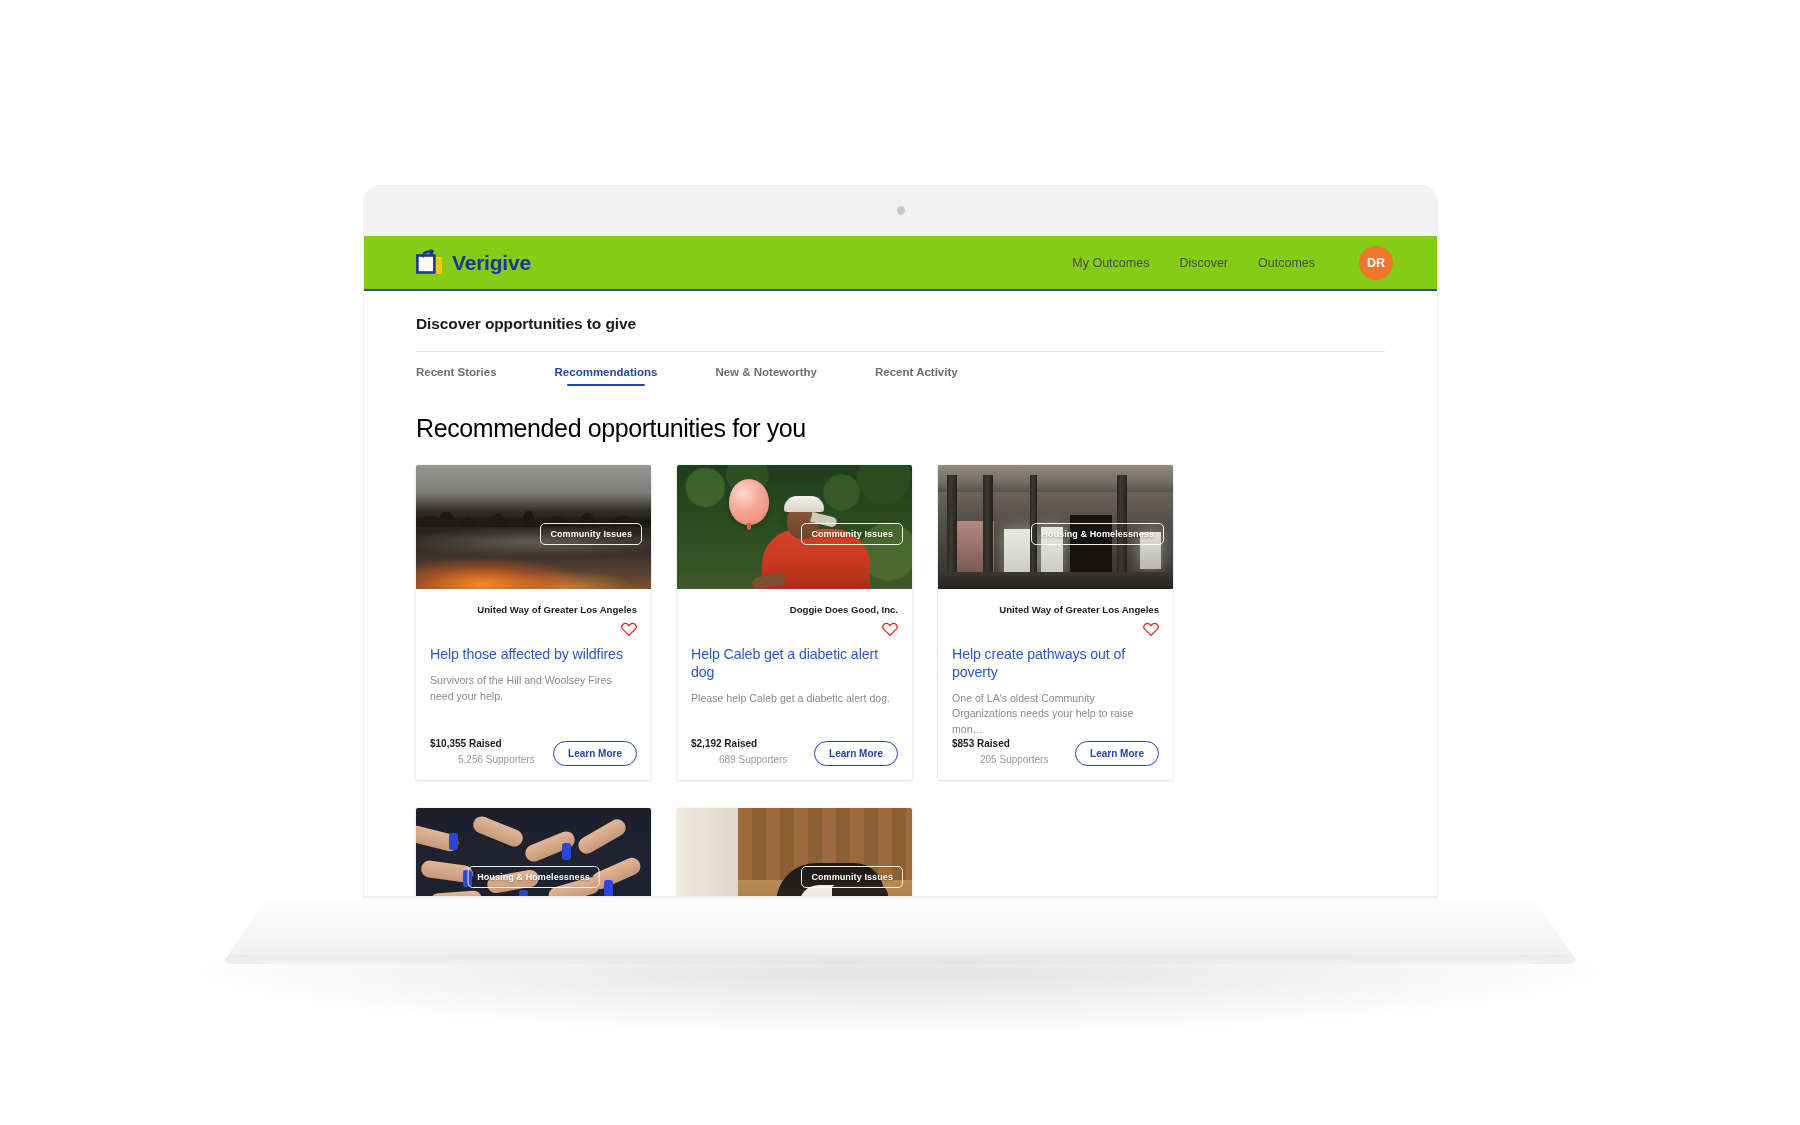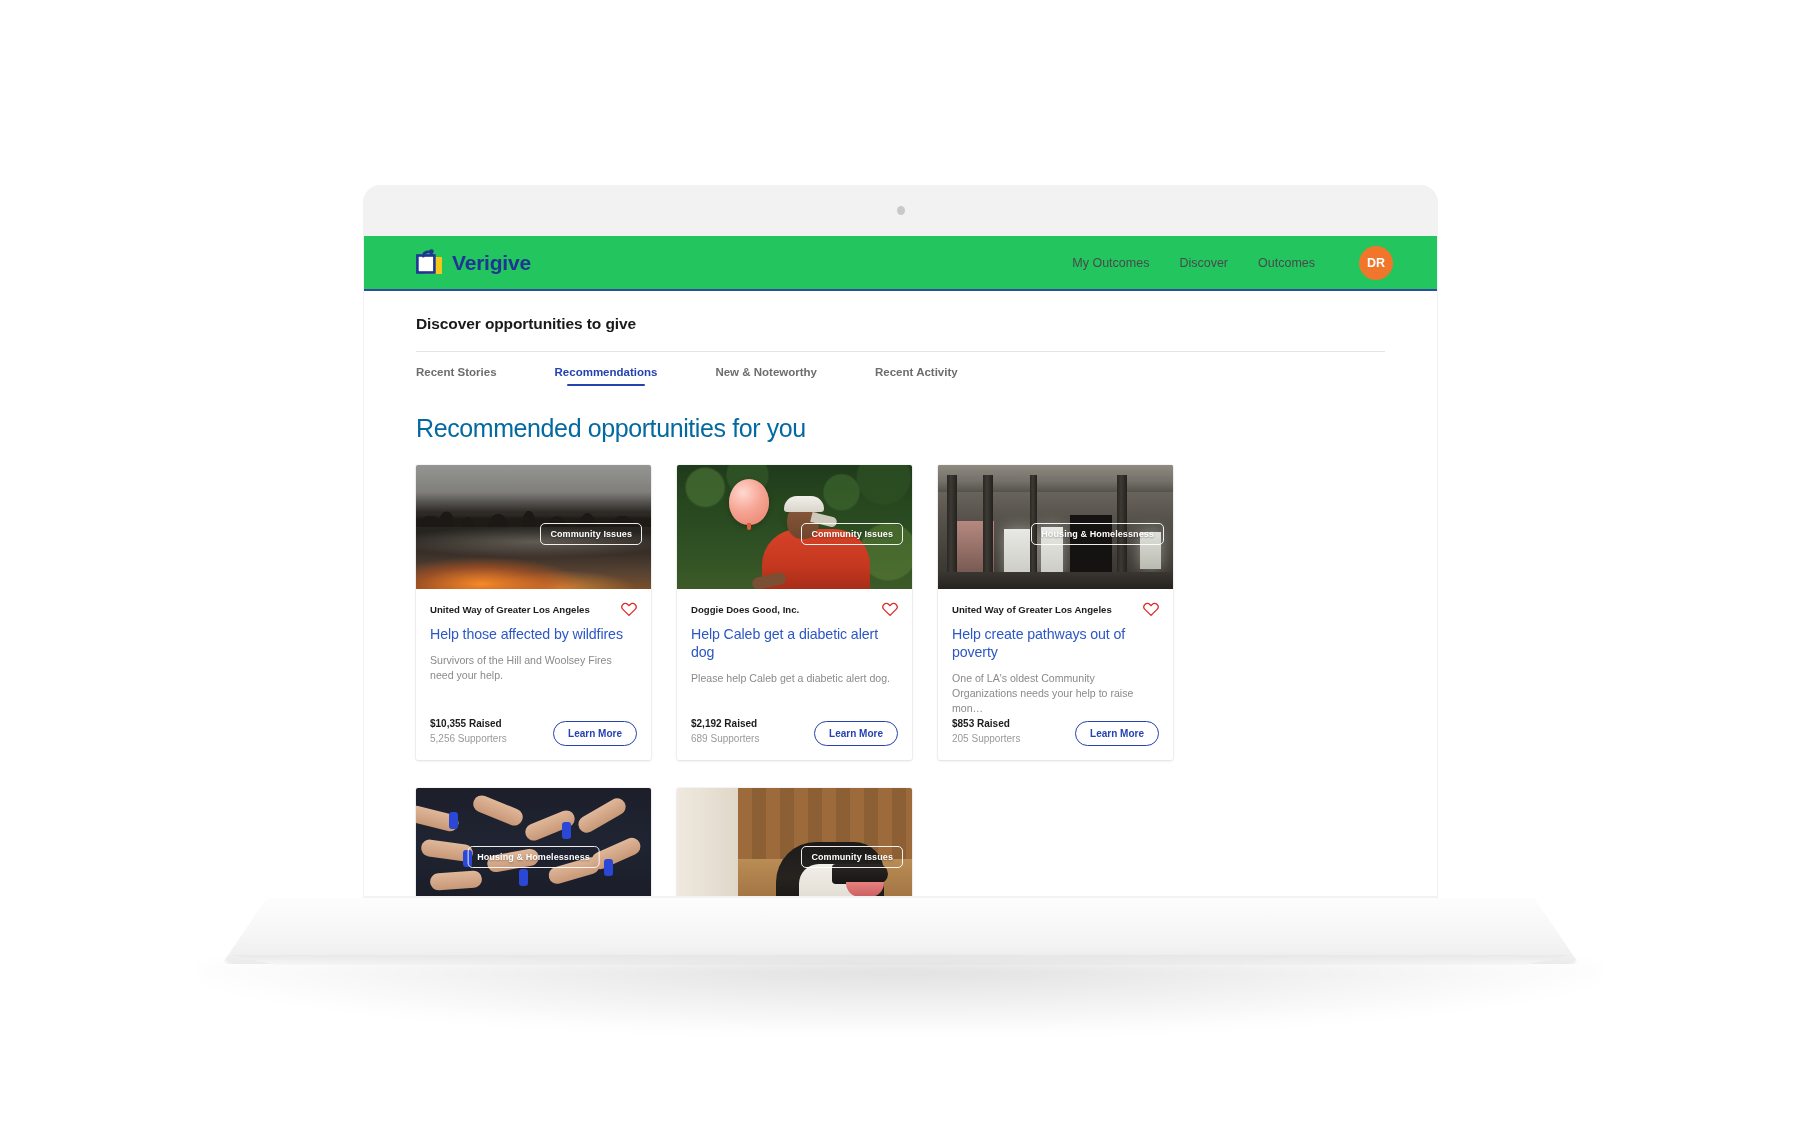--- a/index.html
+++ b/index.html
@@ -71,21 +71,21 @@
   }
 
   
   .app { width: 100%; height: 100%; background:#fff; position:relative; }
 
   .topbar {
     height: 55px;
     display: flex; align-items: center;
     padding: 0 44px 0 52px;
     border-bottom: 2px solid #2d4ba0;
-    background:#22c55e;
+    background:#84cc16;
   }
   .brand { display:flex; align-items:center; gap:9px; }
   .brand-mark { width: 27px; height: 30px; position: relative; display:block; }
   .brand-name {
     font-size: 21px; font-weight: 700; color:#1f3594; letter-spacing:-0.2px;
   }
   .nav { margin-left:auto; display:flex; align-items:center; gap:30px; }
   .nav-link {
     font-size: 12.5px; color:#4a4a4a; text-decoration:none; white-space:nowrap;
   }
@@ -114,21 +114,21 @@
     position: relative; white-space:nowrap; cursor:pointer;
   }
   .tab.active { color:#2542b0; }
   .tab.active::after {
     content:""; position:absolute; left:12px; right:12px; bottom:-1px;
     height:2.5px; background:#2542b0; border-radius:2px;
   }
 
   .section-head {
     margin: 29px 0 0 0;
-    font-size: 25px; font-weight: 400; color:#0369a1;
+    font-size: 25px; font-weight: 400; color:#000000;
     letter-spacing:-0.4px;
   }
 
   
   .grid {
     margin-top: 22px;
     display: grid;
     grid-template-columns: repeat(3, 235px);
     gap: 28px 26px;
   }
@@ -147,42 +147,42 @@
     position:absolute; top: 14px; right: 9px;
     border: 1.4px solid rgba(255,255,255,0.92);
     border-radius: 5px;
     color: #fff; font-size: 9px; font-weight: 600;
     padding: 5px 9px; white-space: nowrap;
     letter-spacing: 0.1px;
     text-shadow: 0 1px 2px rgba(0,0,0,0.35);
     margin-top: 44px;
   }
   .card-body { padding: 13px 14px 0 14px; flex:1; position:relative; }
-  .org-row { display:flex; align-items:flex-start; justify-content:space-between; gap:6px; }
+  .org-row { display:flex; align-items:flex-end; justify-content:space-between; gap:6px;flex-direction:column; }
   .org {
     font-size: 9.6px; font-weight: 700; color:#1c1c1c; line-height:1.3;
     padding-top: 2px;
   }
   .heart { flex:0 0 auto; width:16px; height:15px; cursor:pointer; }
   .card-title {
     margin-top: 9px;
     font-size: 14.2px; color:#2c57c4; font-weight:400;
     line-height: 1.25; letter-spacing:-0.1px;
   }
   .card-desc {
     margin-top: 9px;
     font-size: 10.6px; color:#8a8a8a; line-height:1.45;
   }
   .card-foot {
     padding: 0 14px 14px 14px;
     display:flex; align-items:flex-end; justify-content:space-between;
   }
   .stats { line-height:1.35; }
   .raised { font-size: 10px; font-weight: 700; color:#1c1c1c; }
-  .supporters { font-size: 10px; color:#9a9a9a; margin-top:2px; }
+  .supporters { font-size: 10px; color:#9a9a9a; margin-top:2px;margin-left:28px; }
   .learn-more {
     border: 1.4px solid #2542b0; color:#2542b0; background:#fff;
     border-radius: 999px; font-size: 10px; font-weight: 600;
     padding: 6px 14px; cursor:pointer; white-space:nowrap;
     font-family:"Liberation Sans", sans-serif;
   }
 
   
   .ph-wildfire {
     background:

